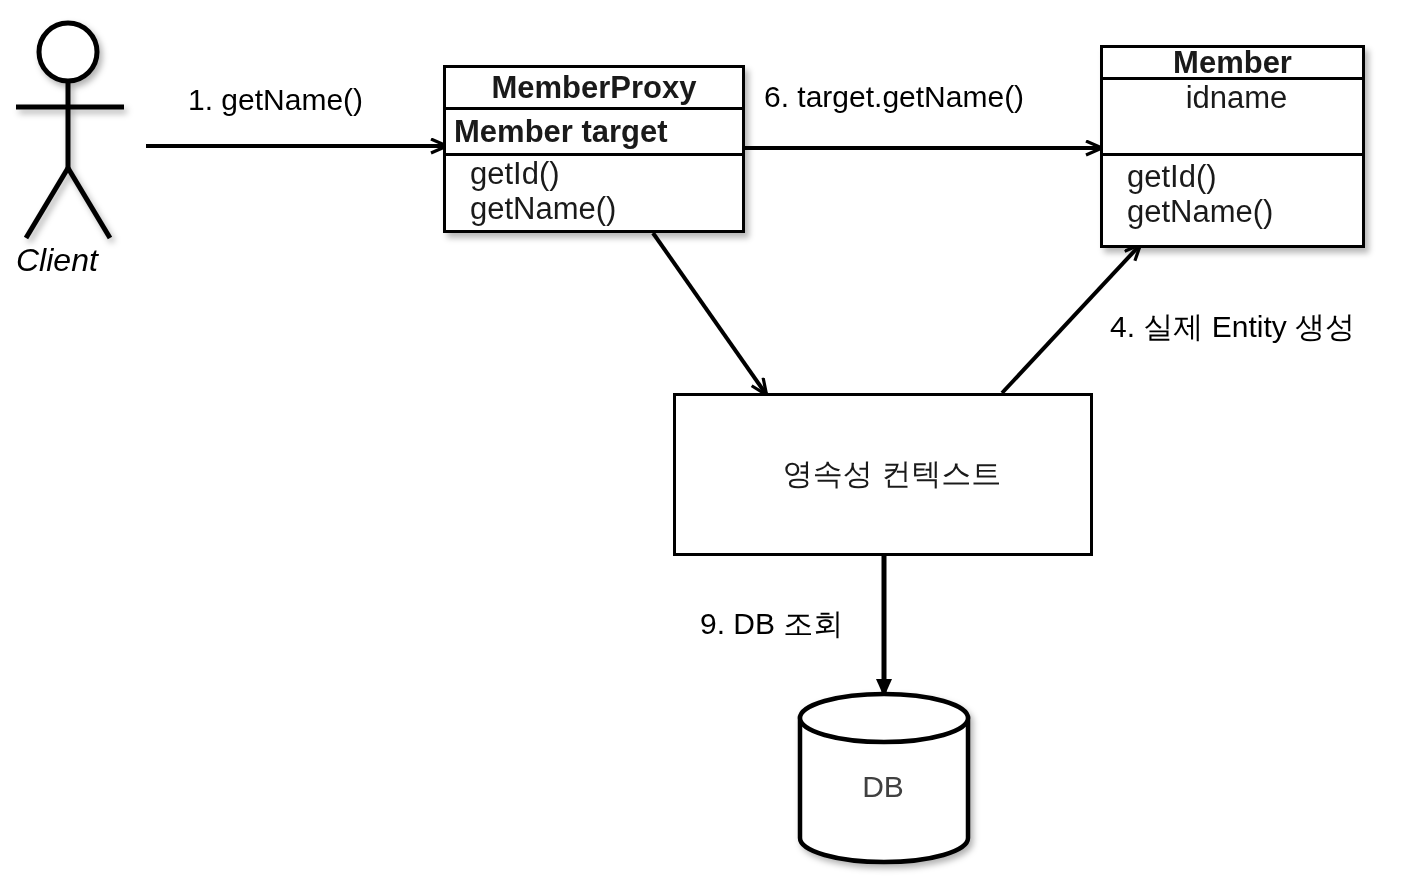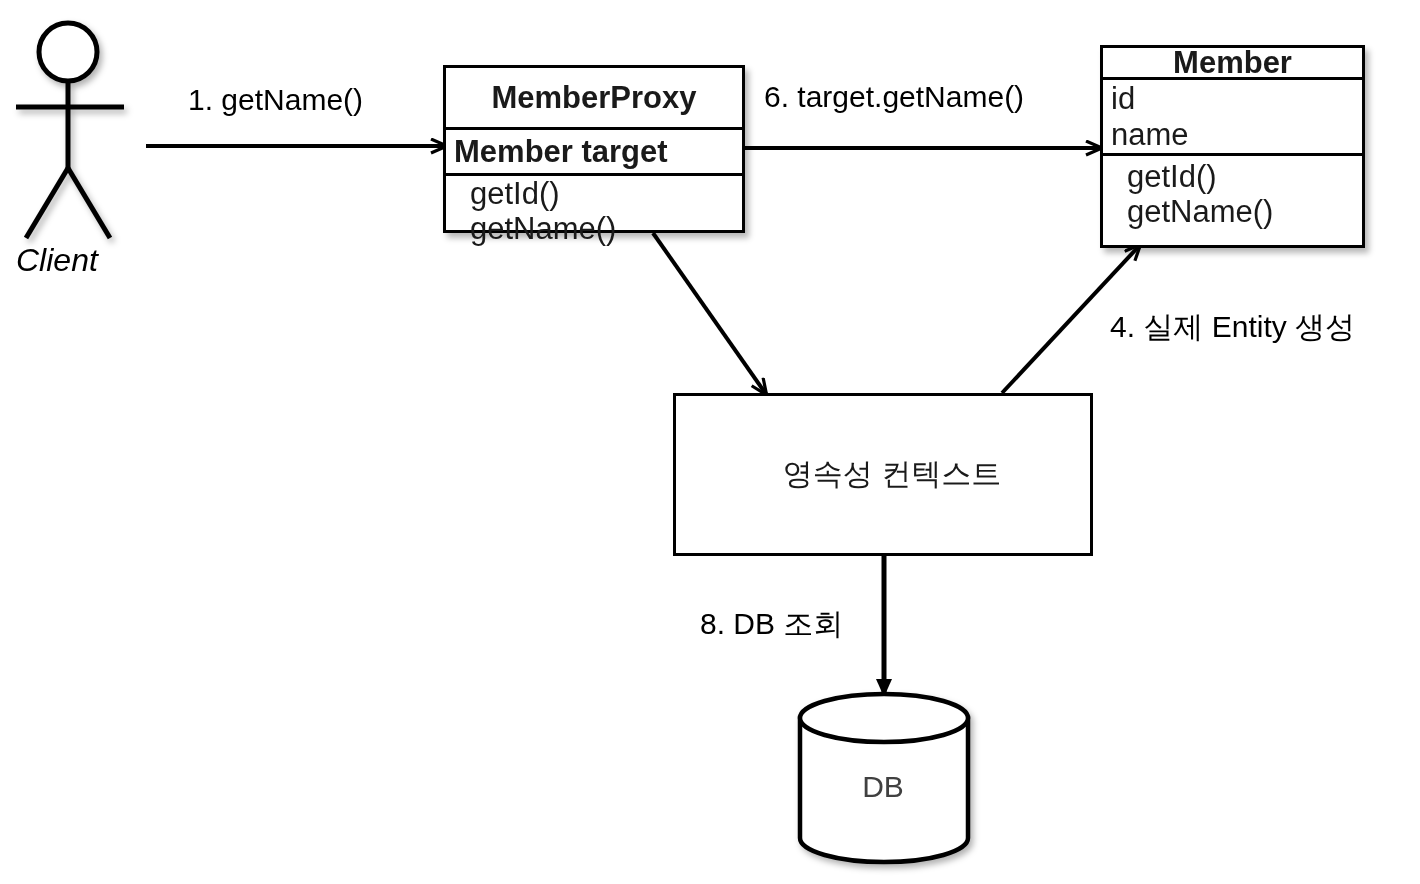--- a/index.html
+++ b/index.html
@@ -60,21 +60,21 @@
   .cb-attrs-bold {
     font-weight: bold;
     font-size: 31px;
     padding-left: 8px;
     border-bottom: 3px solid #000;
   }
   .cb-attrs {
     font-size: 31px;
     padding-left: 8px;
     border-bottom: 3px solid #000;
-    flex-direction: column;
+    flex-direction: row;
     align-items: flex-start;
     justify-content: center;
   }
   .cb-ops {
     font-size: 31px;
     padding-left: 24px;
     flex-direction: column;
     align-items: flex-start;
     justify-content: center;
   }
@@ -149,21 +149,21 @@
 
     <g filter="url(#softshadow)">
       <path d="M800,718 L800,838 A84,24 0 0 0 968,838 L968,718 Z" fill="#ffffff" stroke="#000" stroke-width="4.5"></path>
       <ellipse cx="884" cy="718" rx="84" ry="24" fill="#ffffff" stroke="#000" stroke-width="4.5"></ellipse>
     </g>
   </svg>
 
   <div class="lbl lbl-actor" style="left:16px; top:244px;font-style:italic;">Client</div>
 
   <div class="classbox" id="memberproxy-box" style="left:443px; top:65px; width:302px; height:168px;">
-    <div class="cb-row cb-title" style="height:62px;">MemberProxy</div>
+    <div class="cb-row cb-title" style="height:42px;">MemberProxy</div>
     <div class="cb-row cb-attrs-bold" style="height:46px;">Member target</div>
     <div class="cb-row cb-ops" style="height:70px;">
       <div class="cb-line">getId()</div>
       <div class="cb-line">getName()</div>
     </div>
   </div>
 
   <div class="classbox" id="member-box" style="left:1100px; top:45px; width:265px; height:203px;">
     <div class="cb-row cb-title" style="height:32px;">Member</div>
     <div class="cb-row cb-attrs" style="height:76px;">
@@ -180,19 +180,19 @@
     <span>영속성 컨텍스트</span>
   </div>
 
   <div id="db-cylinder">
     <div class="db-label">DB</div>
   </div>
 
   <div class="lbl lbl-step" style="left:188px; top:85px;">1. getName()</div>
 
 
-  <div class="lbl lbl-step" style="left:700px; top:609px;">8. DB 조회</div>
+  <div class="lbl lbl-step" style="left:700px; top:609px;">9. DB 조회</div>
 
   <div class="lbl lbl-step" style="left:1110px; top:312px;">4. 실제 Entity 생성</div>
 
   <div class="lbl lbl-step" style="left:764px; top:82px;">6. target.getName()</div>
 
 </div>
 
 </body></html>

